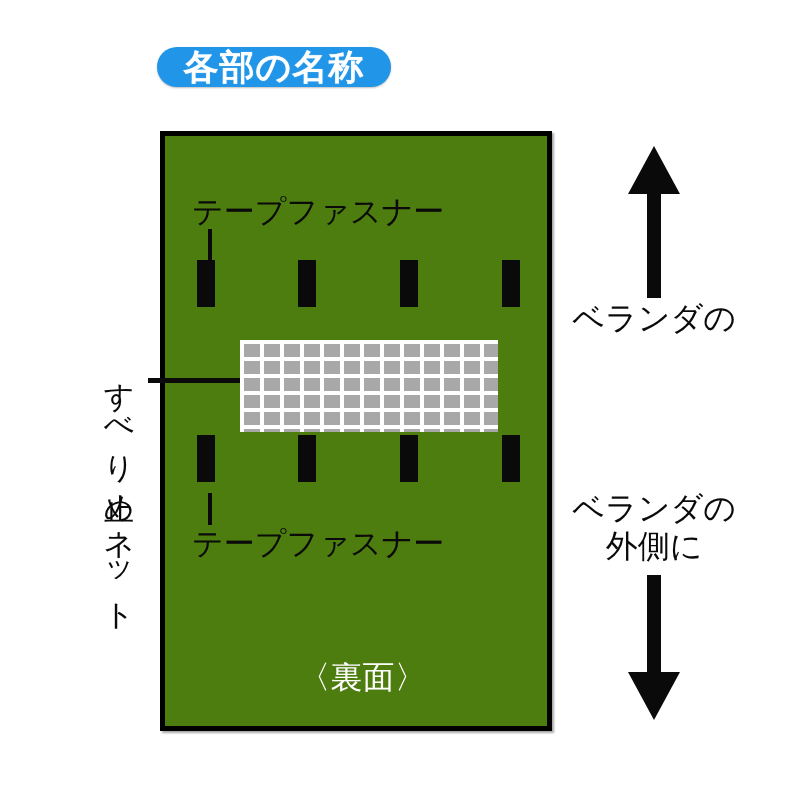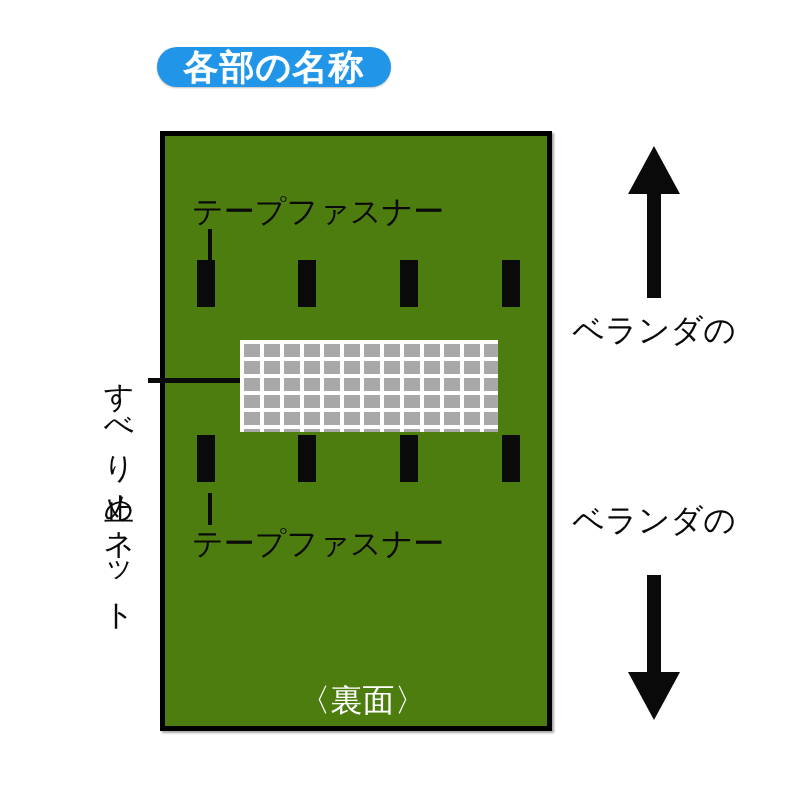--- a/index.html
+++ b/index.html
@@ -109,21 +109,20 @@
     position: absolute;
     left: 13px;
     right: 0;
     top: 525px;
     text-align: center;
     color: #ffffff;
     font-size: 32px;
     font-weight: 500;
     line-height: 1;
     white-space: nowrap;
-    margin-top: 23px;
   }
 
   
   .vlabel {
     position: absolute;
     left: 98px;
     top: 362px;
     width: 36px;
     color: #0a0a0a;
     font-size: 30px;
@@ -152,21 +151,21 @@
   .side-label {
     position: absolute;
     width: 210px;
     text-align: center;
     color: #0a0a0a;
     font-size: 32px;
     font-weight: 500;
     line-height: 1.18;
     white-space: nowrap;
   }
-  .side-label .ln { display: block; margin-top: 12px; }
+  .side-label .ln { display: block; }
 </style>
 </head>
 <body>
 
 <div id="stage">
 
   <div class="title-badge">
     <span class="label">各部の名称</span>
   </div>
 
@@ -200,20 +199,21 @@
     <svg width="56" height="152" viewBox="0 0 56 152" aria-hidden="true">
       <polygon points="28,0 54,48 35,48 35,152 21,152 21,48 2,48" fill="#0a0a0a"></polygon>
     </svg>
   </div>
   <div class="side-label" style="left:549px; top:300px;">
     <span class="ln">ベランダの</span>
   </div>
 
   <div class="side-label" style="left:549px; top:490px;">
     <span class="ln">ベランダの</span>
+    <span class="ln">外側に</span>
   </div>
   <div class="arrow" style="left:626px; top:575px;">
     <svg width="56" height="145" viewBox="0 0 56 145" aria-hidden="true">
       <polygon points="28,145 54,97 35,97 35,0 21,0 21,97 2,97" fill="#0a0a0a"></polygon>
     </svg>
   </div>
 
 </div>
 
 </body></html>

